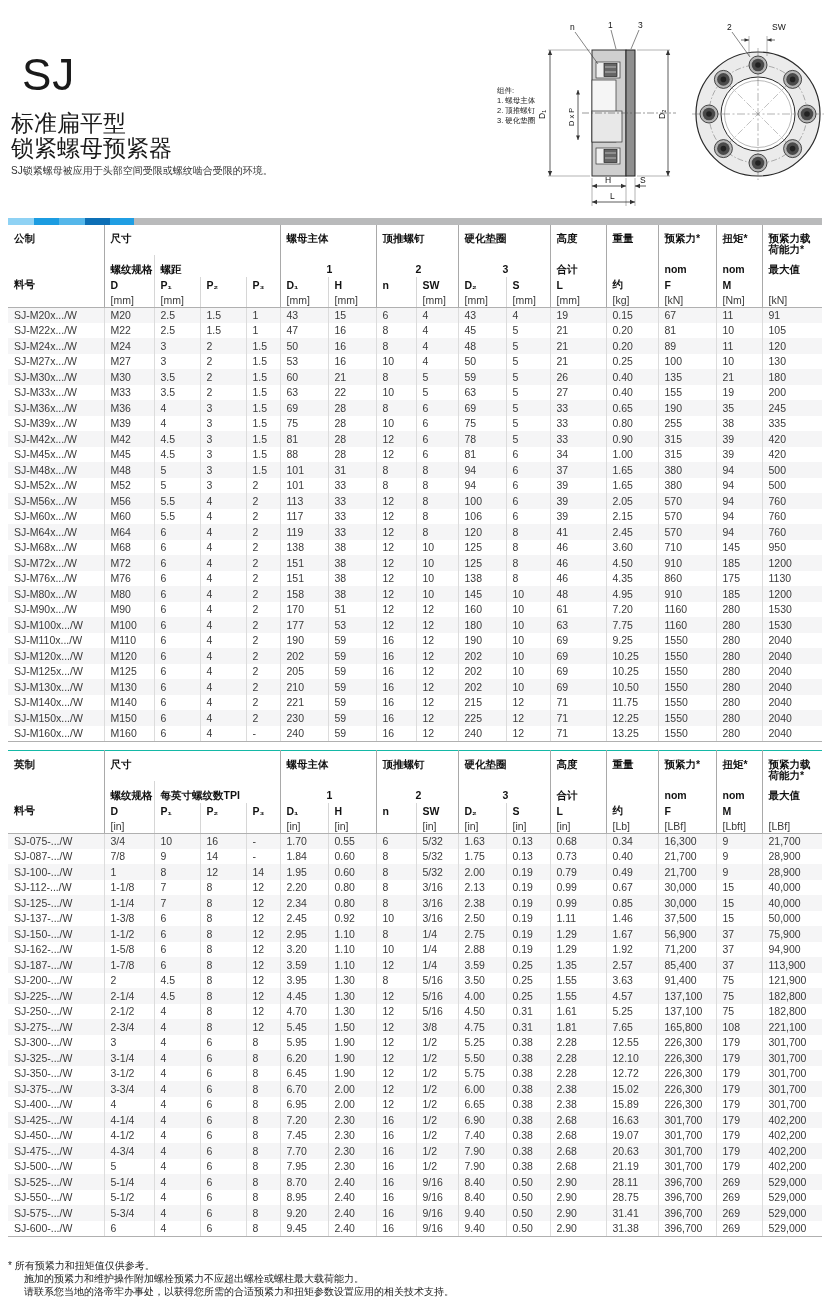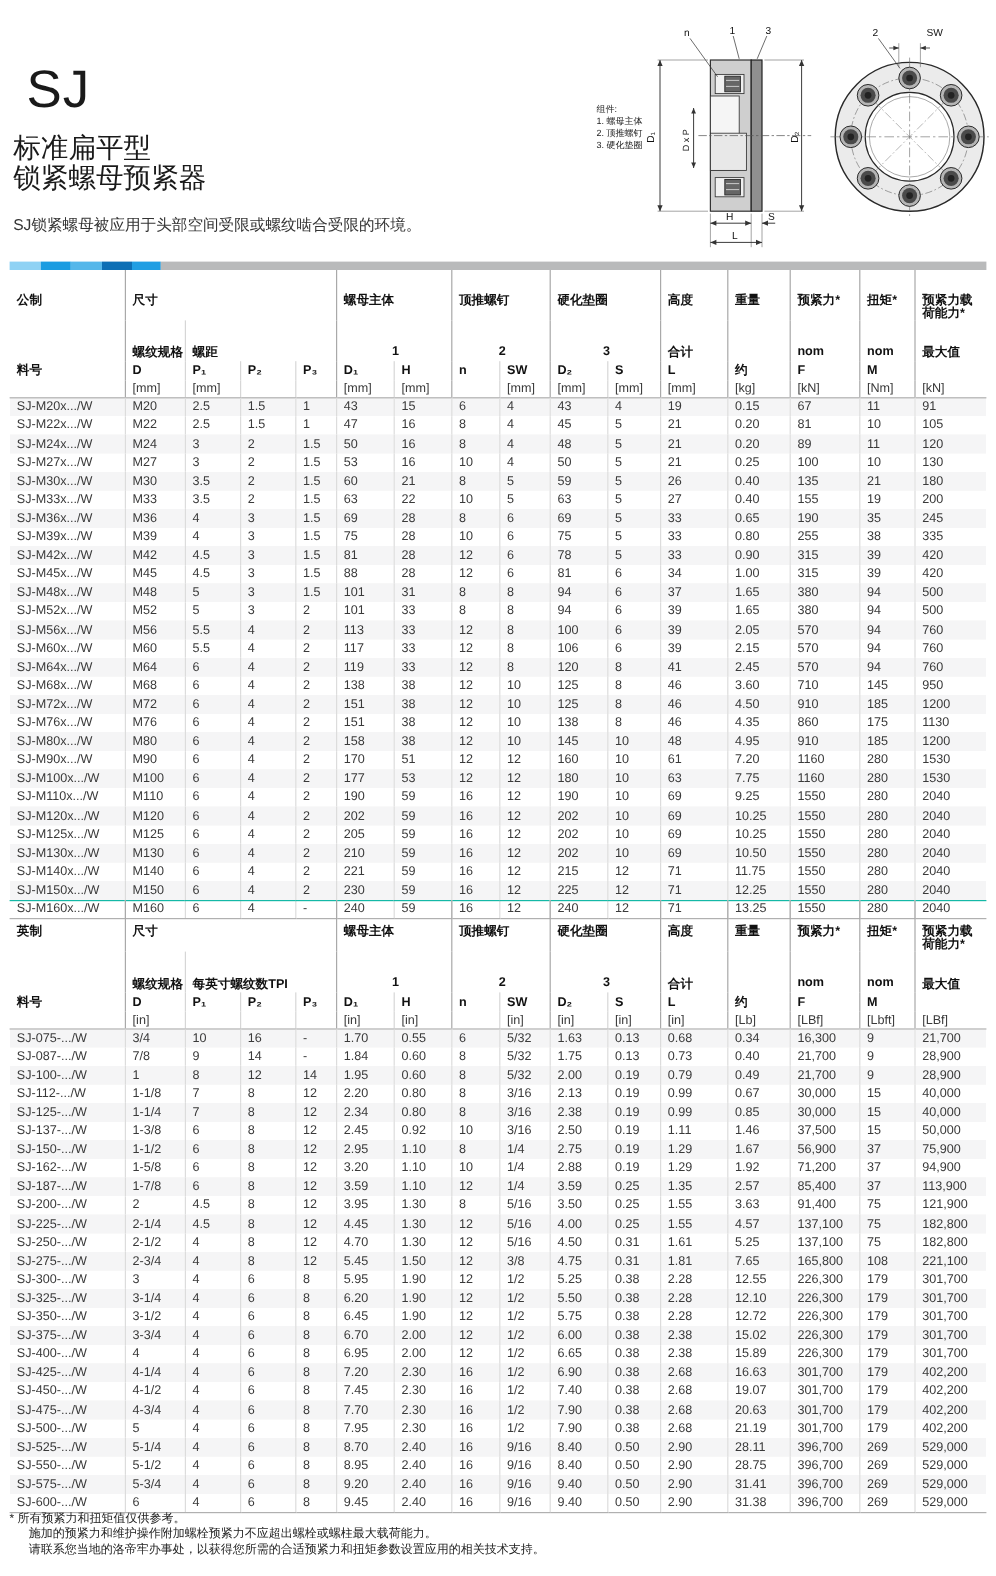--- a/index.html
+++ b/index.html
@@ -3,35 +3,35 @@
 <meta charset="utf-8">
 <style>
   * { margin:0; padding:0; box-sizing:border-box; }
   body { background:#fff; font-family:"Liberation Sans", sans-serif; }
   .page { position:relative; width:830px; height:1313px; background:#fff; overflow:hidden; }
 
   
   .product-code { position:absolute; left:10px; top:50px; font-size:44px; font-weight:400; letter-spacing:1px; color:#1a1a1a;margin-left:12px; }
   .title-l1 { position:absolute; left:11px; top:108px; font-size:23px; color:#1a1a1a; }
   .title-l2 { position:absolute; left:11px; top:133px; font-size:23px; color:#1a1a1a; }
-  .descr    { position:absolute; left:11px; top:179px; font-size:13px; color:#333; }
+  .descr    { position:absolute; left:11px; top:164px; font-size:10px; color:#333; }
 
   .legend { position:absolute; left:497px; top:86px; font-size:7.5px; line-height:10px; color:#222; }
 
   .drawing { position:absolute; left:534px; top:18px; }
   .drawing text { font-family:"Liberation Sans", sans-serif; fill:#111; }
 
   
   .table-block { position:absolute; left:8px; width:814px; }
   .accent-bar { display:flex; height:7px; width:100%; }
 
   
   table.dtable { width:814px; border-collapse:collapse; table-layout:fixed; font-size:10.5px; color:#3a3a3a; }
   table.dtable th, table.dtable td { text-align:left; padding:0 3px 0 6px; white-space:nowrap; overflow:hidden; vertical-align:middle; }
-  table.dtable thead th { color:#111; font-weight:bold; vertical-align:top; padding-top:20px; }
+  table.dtable thead th { color:#111; font-weight:bold; vertical-align:top; padding-top:8px; }
   .group-row th { height:27px; line-height:11px; }
   .group-row th.wrap { white-space:normal; }
   .sub-row th { height:14px; padding-top:0; }
   .sub-row th.cnum { text-align:center; }
   .sym-row td { height:16px; font-weight:bold; color:#111; }
   .unit-row td { height:14px; color:#3a3a3a; border-bottom:1px solid #b0b0b0; }
   tbody td { height:15.5px; }
   tbody tr:nth-child(odd) { background:#f5f5f6; }
   tbody tr:last-child td { border-bottom:1px solid #b0b0b0; }
   tbody td:nth-child(n+2) { border-left:1px solid #dcdcdc; }

